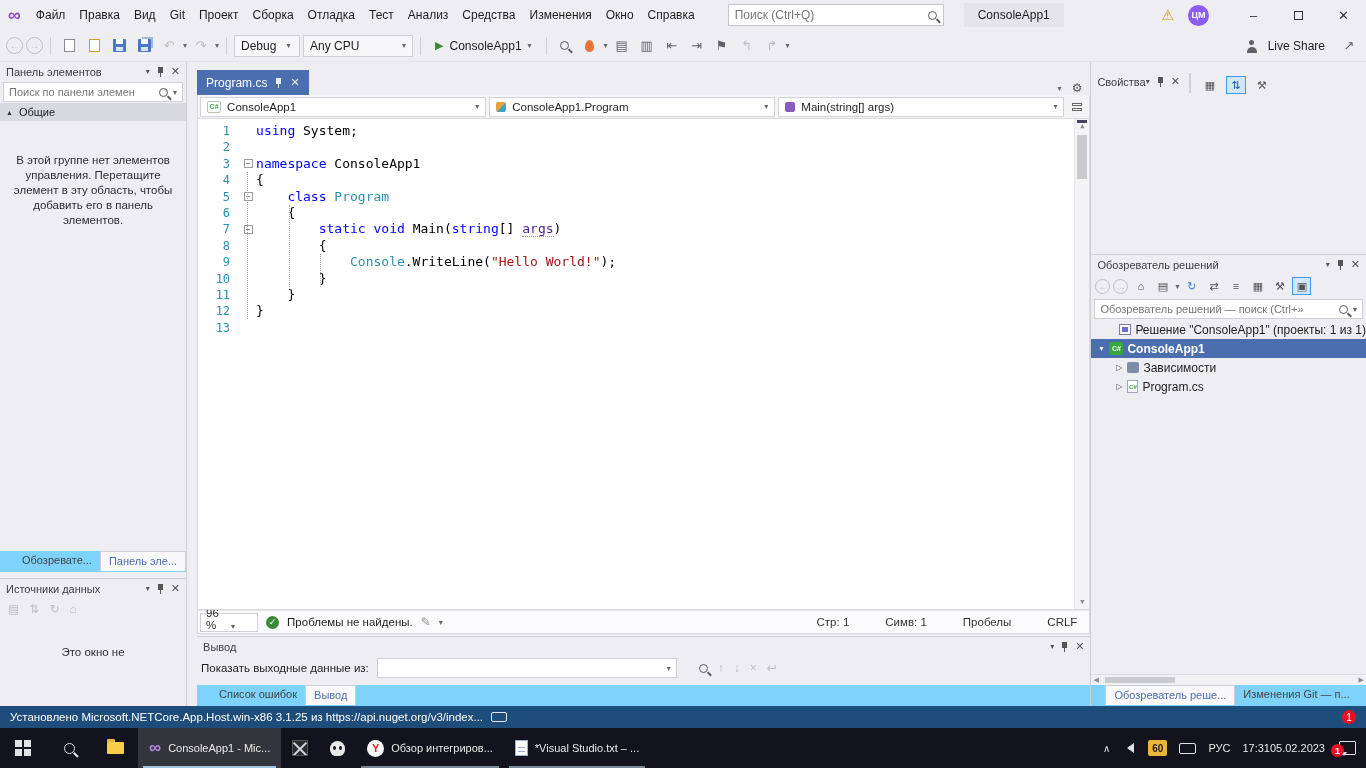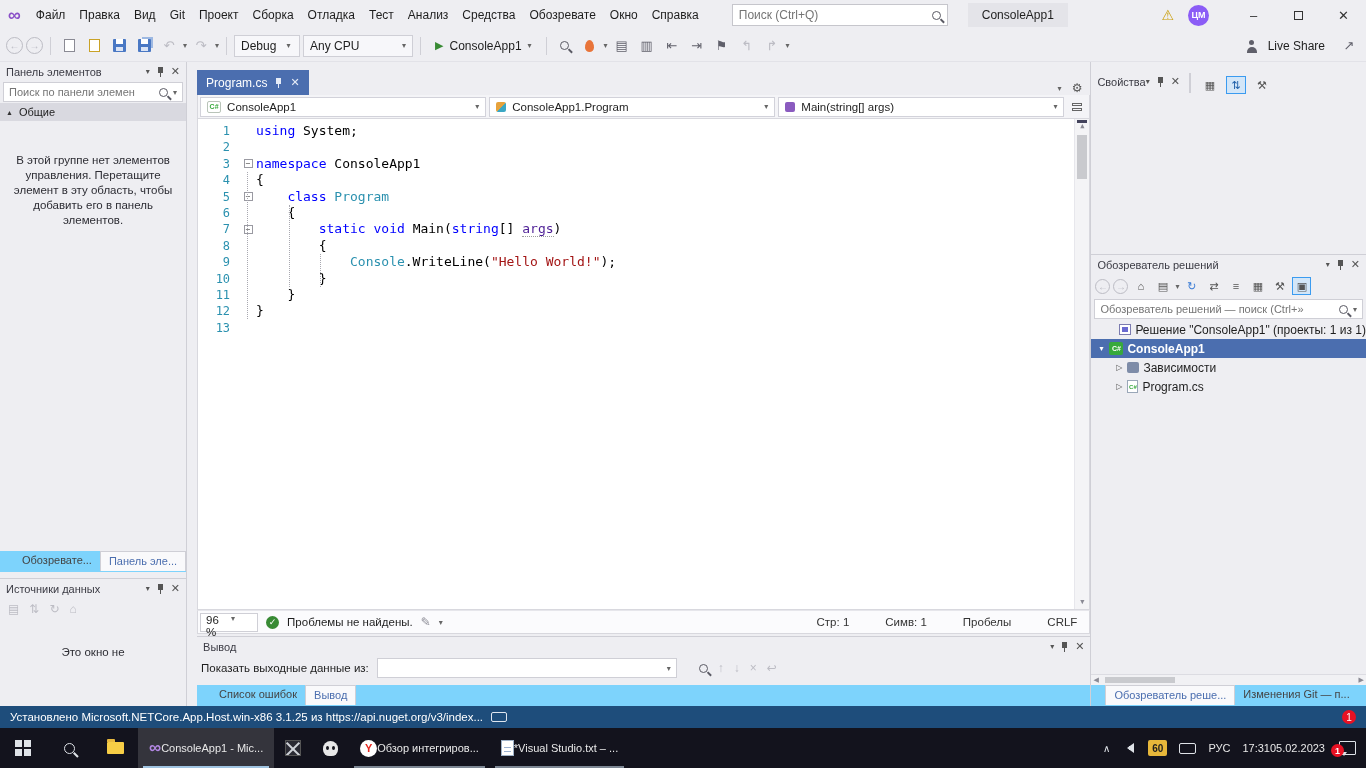--- a/index.html
+++ b/index.html
@@ -108,21 +108,21 @@
   .guide{position:absolute;border-left:1px dotted #a8a8b0}
   
   .vsb{position:absolute;top:0;right:0;bottom:0;width:15px;background:#f4f4f6;border-left:1px solid #e7e7ec}
   .vsb .arr{position:absolute;left:0;right:0;height:14px;display:flex;align-items:center;justify-content:center;font-size:7px;color:#8a8a94}
   .vsb .arr.up{top:0}.vsb .arr.down{bottom:0}
   .vsb .thumb{position:absolute;left:2px;right:2px;top:16px;height:44px;background:#c9cace}
   .vsb .mark{position:absolute;left:2px;right:2px;top:1px;height:3px;background:#43435c}
 
   
   #edstatus{display:flex;align-items:center;height:24px;background:#fbfbfd;border:1px solid #d8d8de;border-top:1px solid #e6e6eb;padding:0 12px 0 2px;gap:8px;font-size:11.5px;flex:none}
-  .zoom-combo{width:58px;height:19px;border:1px solid #cfcfd6;background:#fff;display:flex;align-items:flex-start;padding:0 5px;gap:4px;flex:none}
+  .zoom-combo{width:58px;height:19px;border:1px solid #cfcfd6;background:#fff;display:flex;align-items:flex-end;padding:0 5px;gap:4px;flex:none}
   .zoom-combo span{flex:1}
   .check-ic{width:13px;height:13px;border-radius:50%;background:#388a34;color:#fff;font-size:9px;display:flex;align-items:center;justify-content:center;flex:none}
   .brush-ic{color:#8a8a94;font-size:12px}
   .ed-right{margin-left:auto;display:flex;gap:36px;color:#333}
 
   
   #output{height:70px;flex:none;display:flex;flex-direction:column;background:#eeeef2;border-top:1px solid #cfcfd6;margin-top:2px}
   .out-row{display:flex;align-items:center;gap:8px;padding:0 4px;height:24px;flex:none;font-size:11.5px}
   .out-combo{width:300px;height:20px;background:#fff;border:1px solid #cfcfd6;display:flex;align-items:center;padding:0 5px}
   .out-combo .chev{margin-left:auto}
@@ -163,21 +163,21 @@
   
   #taskbar{height:40px;flex:none;background:#13131d;color:#e8e8e8;display:flex;align-items:stretch}
   .tb-btn{width:46px;display:flex;align-items:center;justify-content:center;flex:none}
   .winlogo{display:grid;grid-template-columns:7px 7px;grid-template-rows:7px 7px;gap:1.5px}
   .winlogo i{background:#dfe3e8}
   .magw{width:11px;height:11px;border:1.6px solid #dfe3e8;border-radius:50%;position:relative}
   .magw::after{content:"";position:absolute;width:6px;height:1.6px;background:#dfe3e8;transform:rotate(45deg);left:8px;top:10px}
   .folder{width:17px;height:12px;background:#f7ce46;border-radius:1px;position:relative}
   .folder::before{content:"";position:absolute;top:-3px;left:0;width:8px;height:3px;background:#e8b93e;border-radius:1px 1px 0 0}
   #apps{display:flex;align-items:stretch}
-  .task-app{display:flex;align-items:center;padding:0 11px;position:relative;max-width:152px}
+  .task-app{display:flex;align-items:center;gap:7px;padding:0 11px;position:relative;max-width:152px}
   .task-app.running::after{content:"";position:absolute;left:5px;right:5px;bottom:0;height:2px;background:#7d8794}
   .task-app.active{background:rgba(255,255,255,.14)}
   .task-app.active::after{background:#9fc3e0}
   .task-label{font-size:11px;white-space:nowrap;overflow:hidden;text-overflow:ellipsis;max-width:106px}
   .app-icon{flex:none;display:flex;align-items:center;justify-content:center}
   .icon-vs{color:#b287e2;font-size:17px;font-weight:bold;line-height:16px}
   .icon-vs::before{content:"∞"}
   .icon-game{width:16px;height:16px;background:#2a2a33;border:1px solid #555;position:relative;overflow:hidden}
   .icon-game::before,.icon-game::after{content:"";position:absolute;left:-2px;right:-2px;top:7px;height:2px;background:#cfd2d8}
   .icon-game::before{transform:rotate(45deg)}
@@ -213,21 +213,21 @@
         <span class="menu-item">Файл</span>
         <span class="menu-item">Правка</span>
         <span class="menu-item">Вид</span>
         <span class="menu-item">Git</span>
         <span class="menu-item">Проект</span>
         <span class="menu-item">Сборка</span>
         <span class="menu-item">Отладка</span>
         <span class="menu-item">Тест</span>
         <span class="menu-item">Анализ</span>
         <span class="menu-item">Средства</span>
-        <span class="menu-item">Обозревате</span>
+        <span class="menu-item">Изменения</span>
         <span class="menu-item">Окно</span>
         <span class="menu-item">Справка</span>
       </div>
     <div class="title-search">
       <input placeholder="Поиск (Ctrl+Q)" style="">
       <span class="mag"></span>
     </div>
     <span class="sol-label">ConsoleApp1</span>
     <span class="flex-sp"></span>
     <span class="warn-ic">⚠</span>

